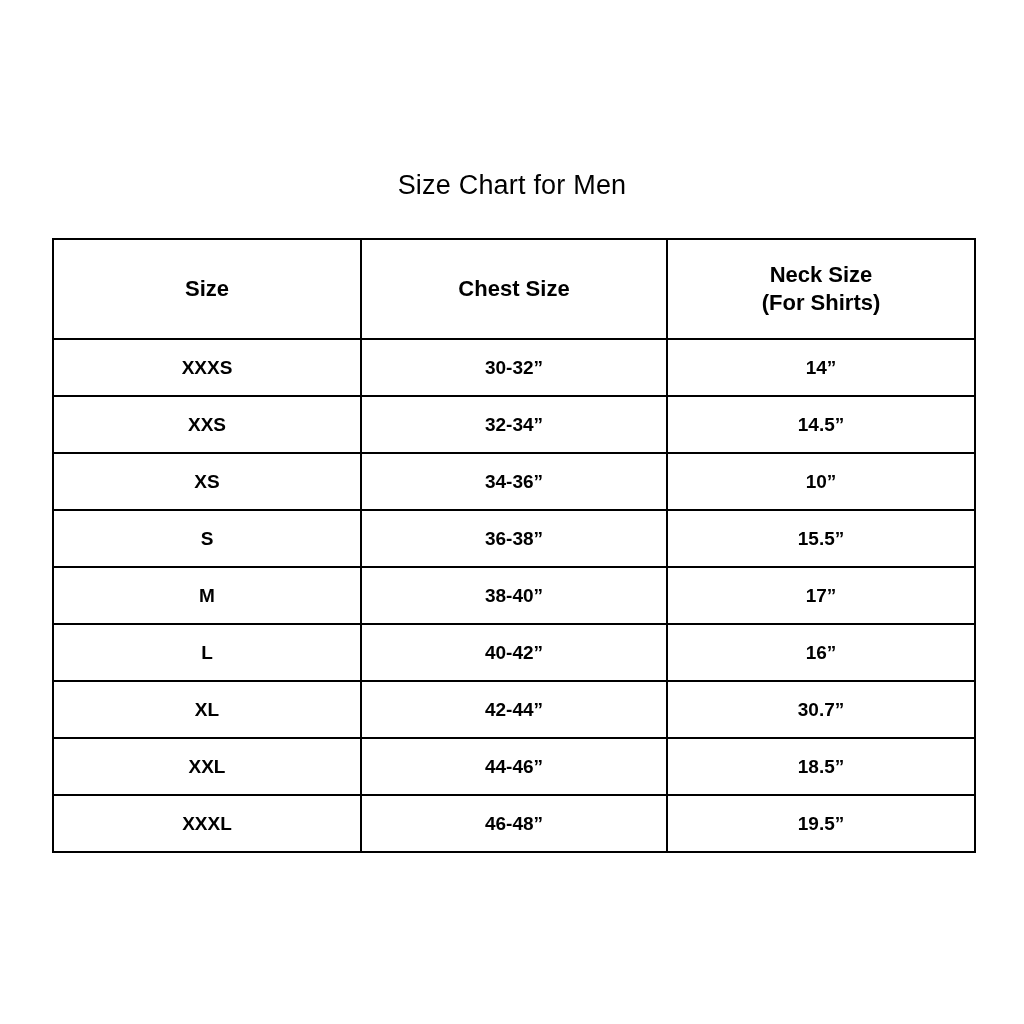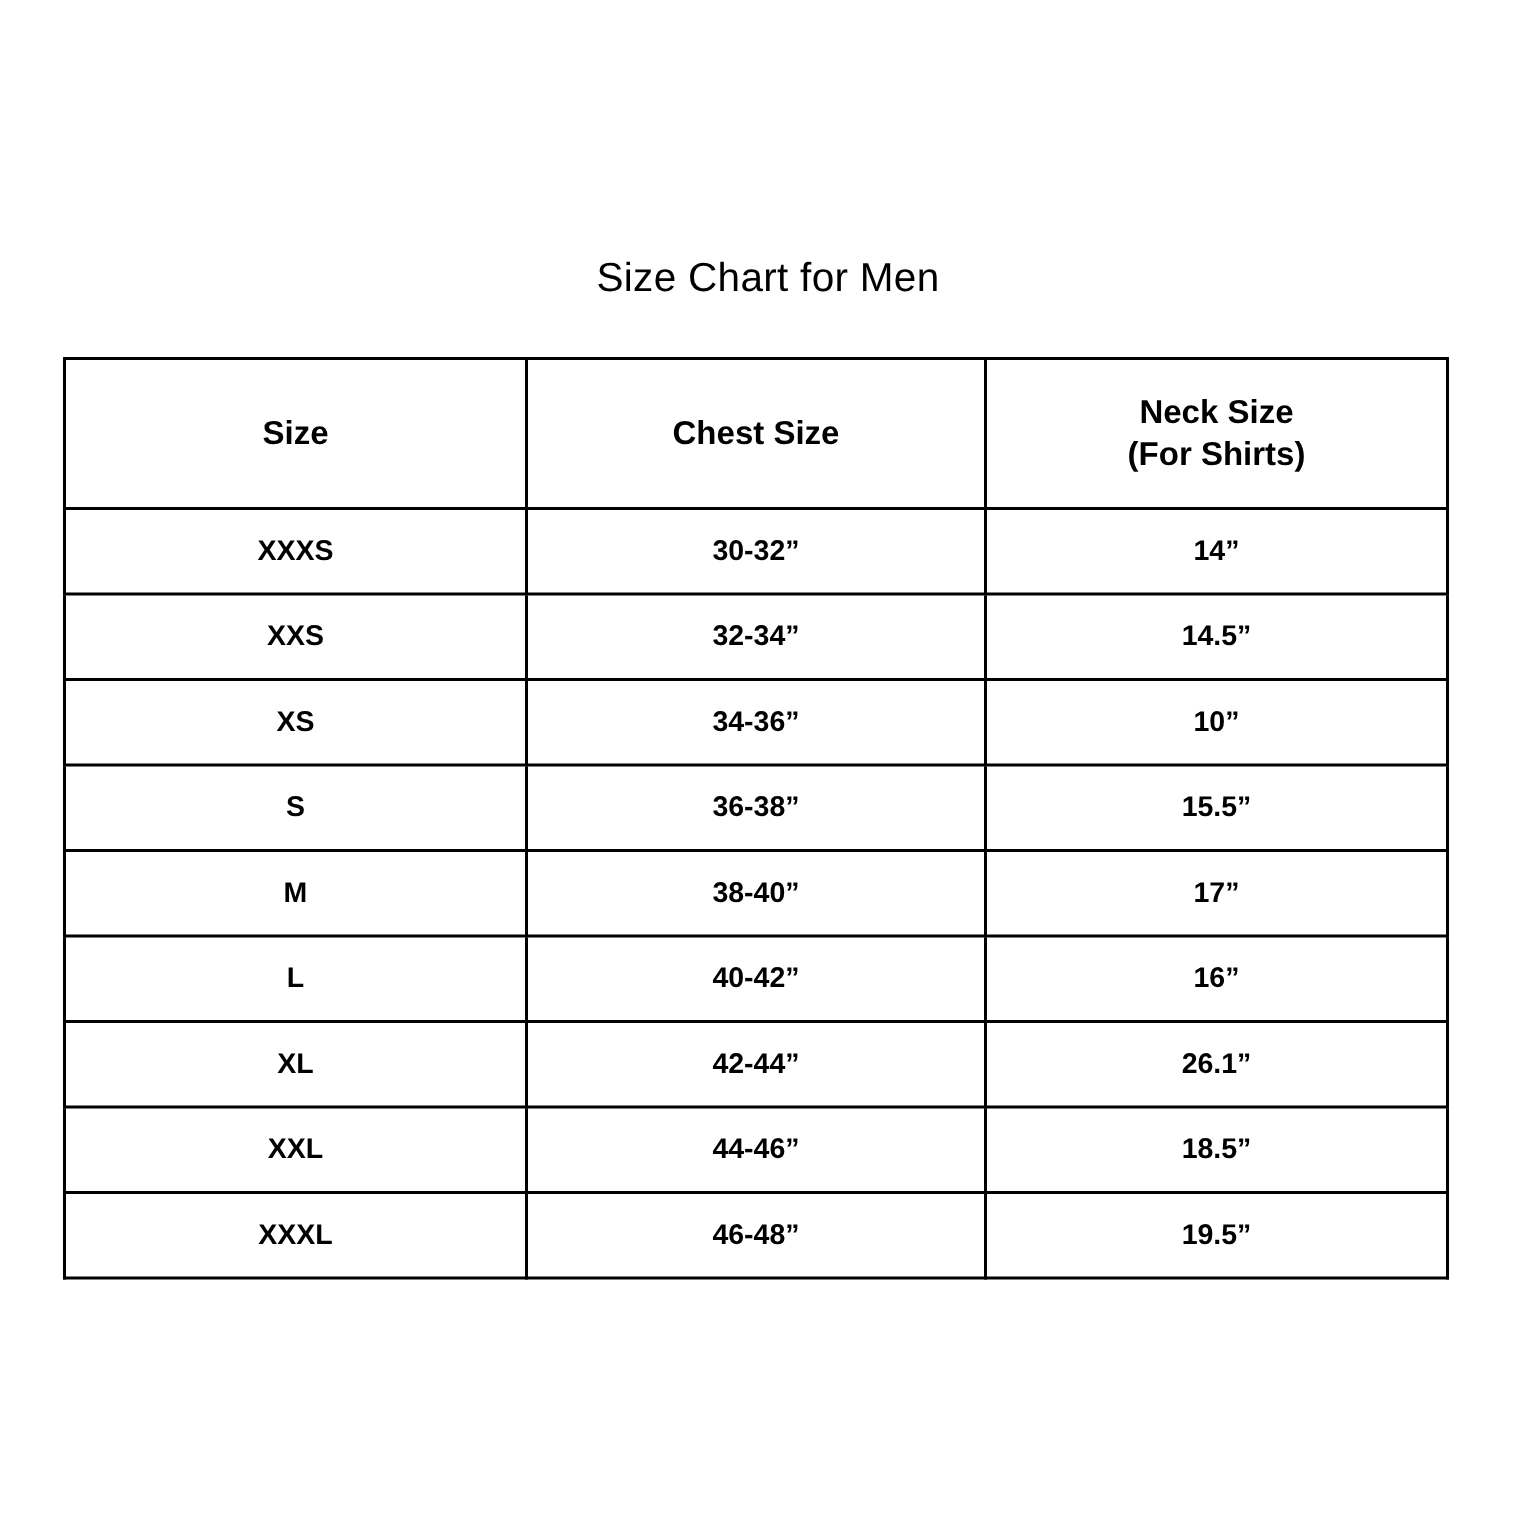--- a/index.html
+++ b/index.html
@@ -27,21 +27,21 @@
     left: 0;
     top: 170px;
     width: 1024px;
     text-align: center;
     font-size: 27px;
     font-weight: normal;
     letter-spacing: 0.2px;
   }
   .table-wrap {
     position: absolute;
-    left: 42px;
+    left: 52px;
     top: 238px;
     width: 934px;
   }
   table.size-table {
     border-collapse: collapse;
     width: 922px;
     table-layout: fixed;
   }
   table.size-table td,
   table.size-table th {
@@ -124,21 +124,21 @@
           <td>17”</td>
         </tr>
         <tr>
           <td>L</td>
           <td>40-42”</td>
           <td>16”</td>
         </tr>
         <tr>
           <td>XL</td>
           <td>42-44”</td>
-          <td>26.1”</td>
+          <td>30.7”</td>
         </tr>
         <tr>
           <td>XXL</td>
           <td>44-46”</td>
           <td>18.5”</td>
         </tr>
         <tr>
           <td>XXXL</td>
           <td>46-48”</td>
           <td>19.5”</td>

